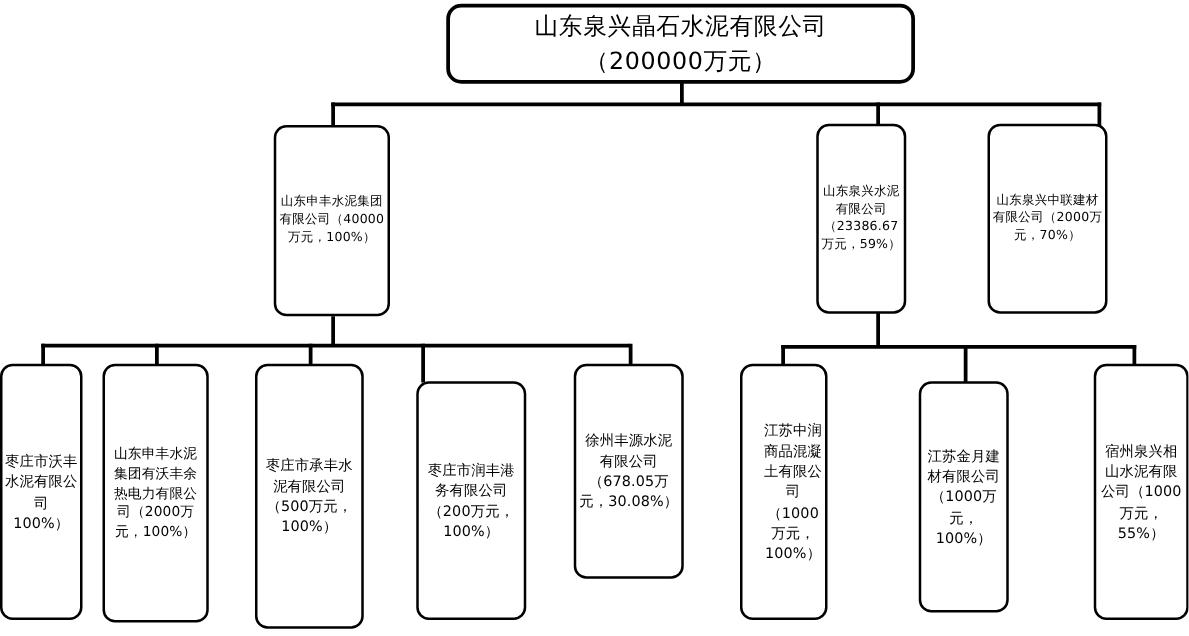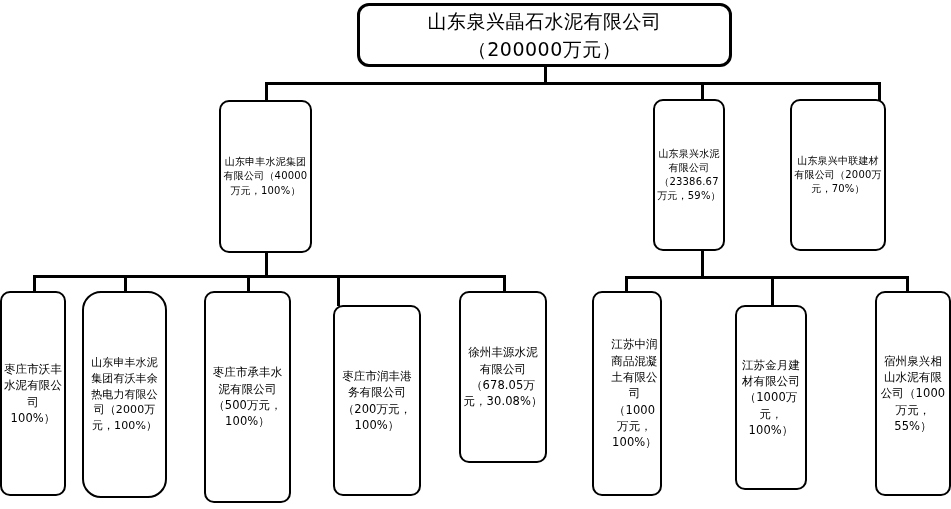--- a/index.html
+++ b/index.html
@@ -51,21 +51,20 @@
     font-size: 10px;
     letter-spacing: 0.2px;
   }
   
   .node.lvl3 {
     font-size: 11.5px;
     letter-spacing: 0.1px;
   }
   .node.lvl3.tight {
     font-size: 11px;
-    border-radius: 19px;
   }
   
   .conn {
     position: absolute;
     background: #000000;
     z-index: 1;
   }
   .conn.v { width: 3px; }
   .conn.h { height: 3px; }
 </style>

